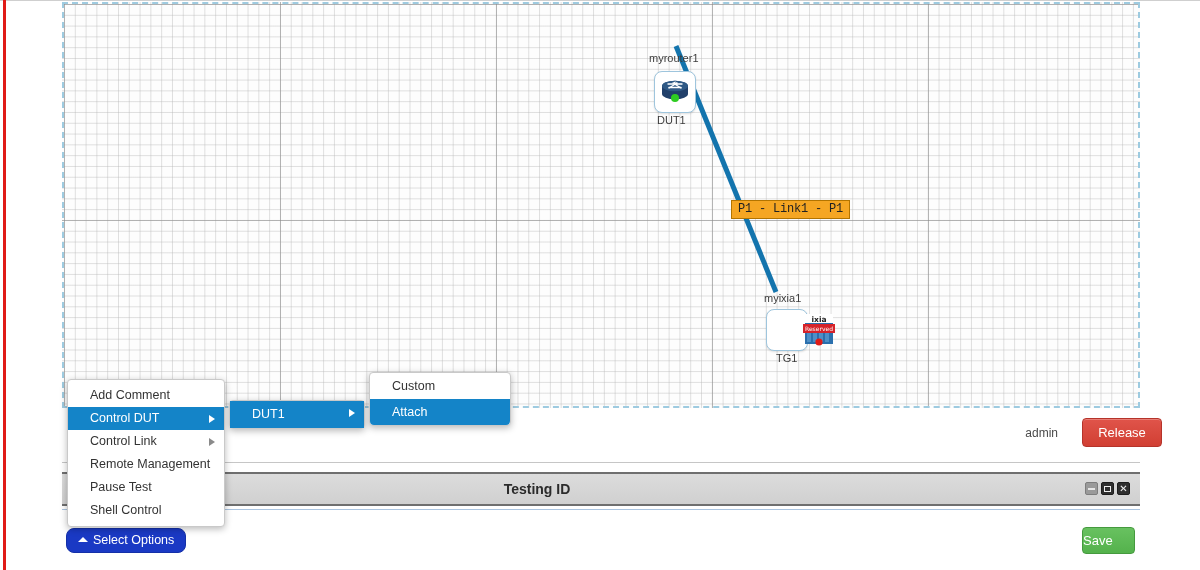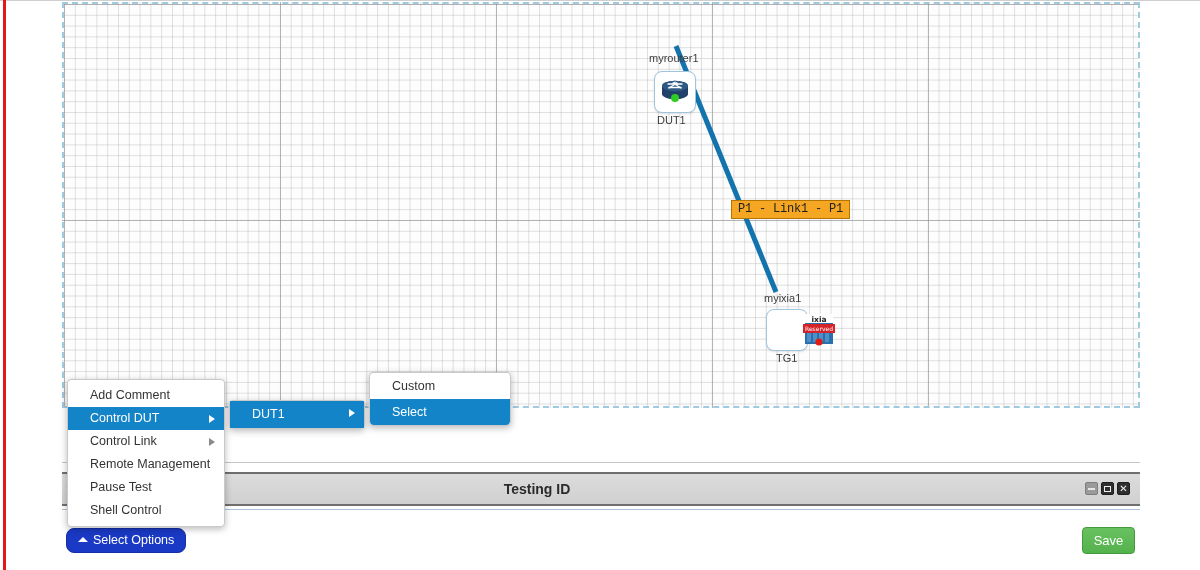--- a/index.html
+++ b/index.html
@@ -210,21 +210,20 @@
   .btn-save {
     position: absolute;
     left: 1082px; top: 527px;
     width: 53px; height: 27px;
     background: linear-gradient(to bottom, #68c160 0%, #54b24c 100%);
     border: 1px solid #459a3e;
     border-radius: 4px;
     color: #ffffff;
     font-size: 13px;
     line-height: 25px;
-    text-align: center;
     cursor: pointer;
   }
 
   
   .ctx {
     position: absolute;
     background: #ffffff;
     border: 1px solid #c9c9c9;
     border-radius: 4px;
     box-shadow: 0 2px 7px rgba(0,0,0,0.28);
@@ -310,20 +309,24 @@
         <rect x="6" y="4" width="28" height="9" fill="#ffffff"></rect>
         <text x="20" y="11.5" font-family="DejaVu Sans, sans-serif" font-size="7.5" font-weight="bold" fill="#1c1c1c" text-anchor="middle">ixia</text>
         <rect x="4" y="14" width="32" height="9" fill="#d6232a"></rect>
         <text x="20" y="21" font-family="DejaVu Sans, sans-serif" font-size="6" fill="#ffffff" text-anchor="middle">Reserved</text>
         <circle cx="20" cy="32" r="3.6" fill="#e01b17"></circle>
       </svg>
     </div>
     <div class="node-label" style="left:712px; top:348px;">TG1</div>
   </div>
 
+  <div class="admin-row">
+    <div class="admin-text">admin</div>
+    <div class="btn-release">Release</div>
+  </div>
 
   <div class="panel"></div>
   <div class="panel-header">
     <div class="panel-title">Testing ID</div>
     <div class="win-btns">
       <div class="win-btn light">
           <span class="win-glyph-min"></span>
         </div>
       <div class="win-btn dark">
           <span class="win-glyph-max"></span>
@@ -368,17 +371,17 @@
       <span>DUT1</span>
       <span class="ctx-arrow"></span>
     </div>
   </div>
 
   <div class="ctx" id="ctx-sub2">
     <div class="ctx-item">
       <span>Custom</span>
     </div>
     <div class="ctx-item selected">
-      <span>Select</span>
+      <span>Attach</span>
     </div>
   </div>
 
 </div>
 
 </body></html>

